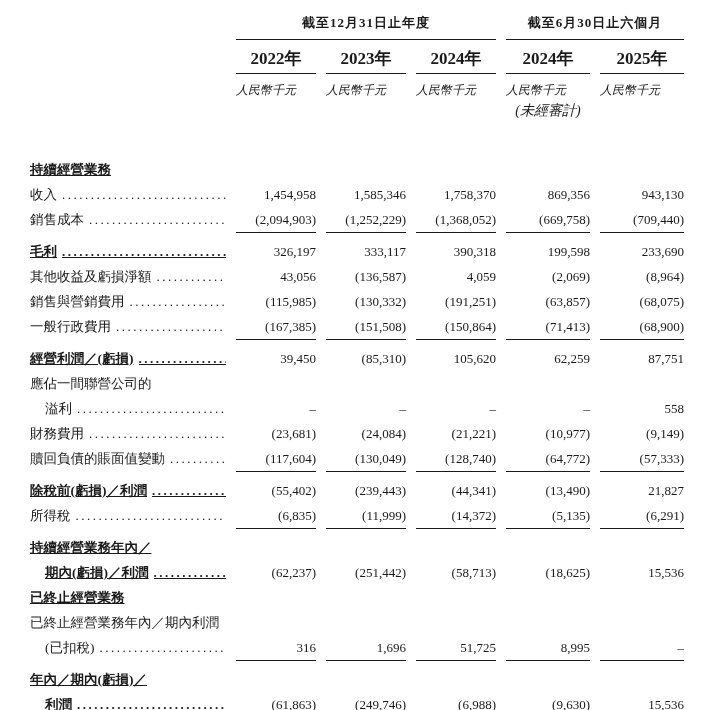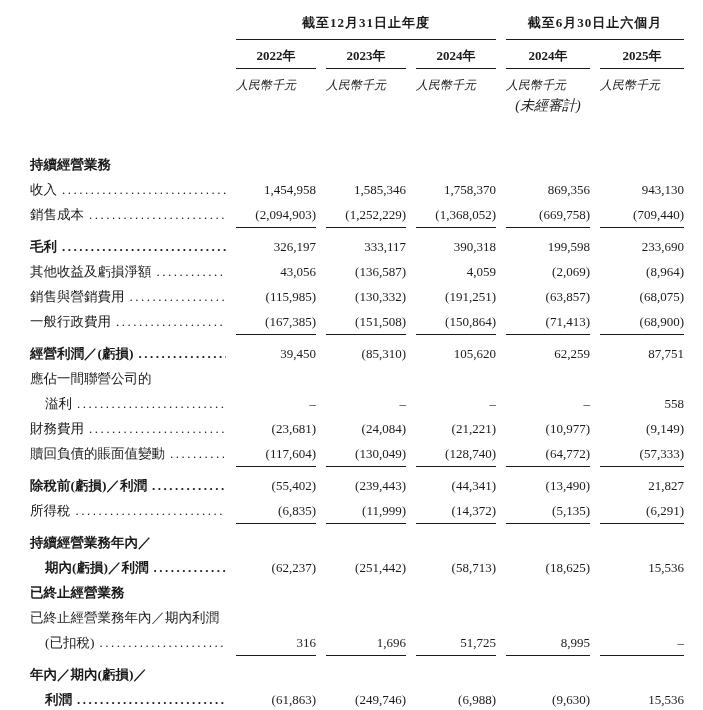--- a/index.html
+++ b/index.html
@@ -21,35 +21,35 @@
   
   .hgroup .gcell{
     font-weight:bold;font-size:13px;text-align:center;
     padding-bottom:7px;border-bottom:1.5px solid #1a1a1a;
     letter-spacing:1px;
   }
   .hgroup .g1{grid-column:2 / 5;}
   .hgroup .g2{grid-column:5 / 7;text-align:center;}
   .hyear{margin-top:7px;}
   .hyear .ycell{
-    font-weight:bold;font-size:13px;text-align:center;
+    font-weight:bold;font-size:17px;text-align:center;
     padding-bottom:3px;border-bottom:1px solid #1a1a1a;
   }
   .hunit{margin-top:8px;}
   .hunit .ucell{font-style:italic;font-size:12px;text-align:left;}
   .hnote{margin-top:3px;}
   .hnote .ncell{grid-column:5;font-style:italic;font-size:14px;text-align:center;}
 
   
   .table-body{margin-top:37px;}
   .row{min-height:25px;line-height:25px;}
   .row-underline{margin-bottom:6px;}
   .cell.label{display:flex;align-items:baseline;font-size:13.5px;white-space:nowrap;}
   .cell.label.indent{padding-left:15px;}
-  .bold{font-weight:bold;}
+  .bold{font-weight:bold;text-decoration:underline;}
   .cell.num{text-align:right;font-size:13px;}
   .cell.num.u{border-bottom:1px solid #1a1a1a;}
   .dots{
     flex:1;overflow:hidden;white-space:nowrap;
     margin-left:5px;font-size:13px;letter-spacing:2.5px;color:#1a1a1a;
   }
   .dots::after{content:"..................................................................";}
 </style>
 </head>
 <body>

